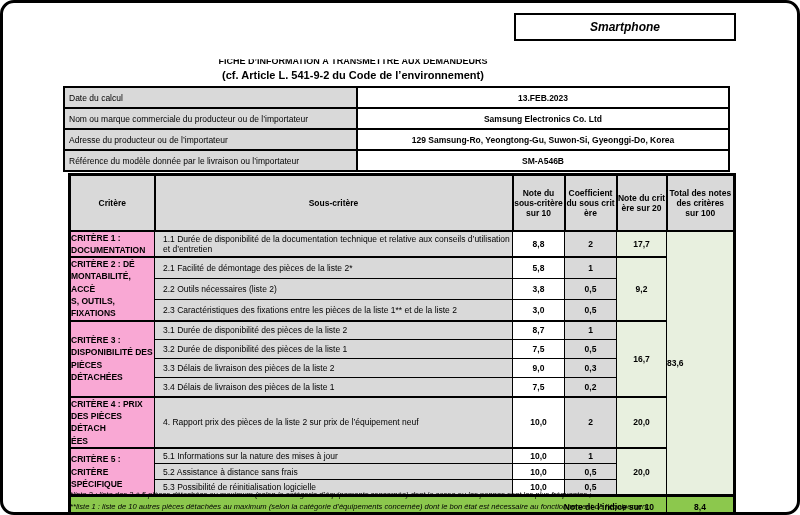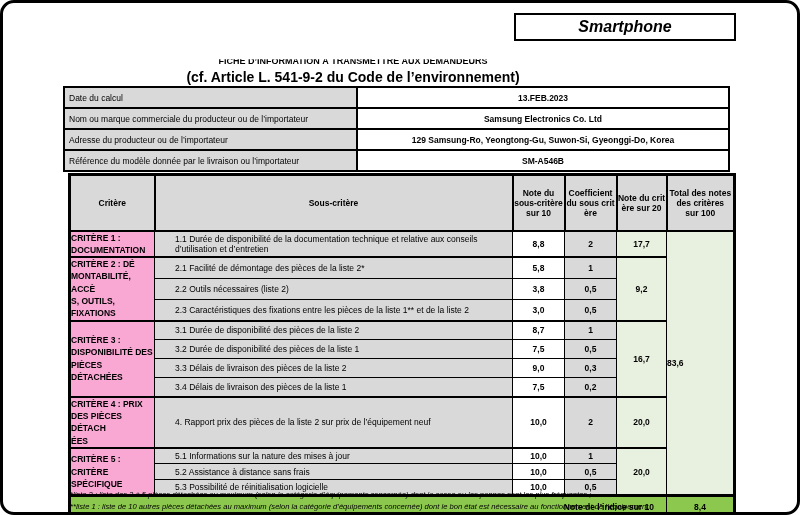--- a/index.html
+++ b/index.html
@@ -14,25 +14,25 @@
   .title-box {
     position:absolute; left:84px; top:8px; width:426px; height:33px;
     background:#d9d9d9; border:2px solid #000;
     display:flex; flex-direction:column; justify-content:center;
     text-align:center; font-weight:bold; font-size:10.5px; line-height:1.35;
   }
   .category-box {
     position:absolute; left:511px; top:10px; width:222px; height:28px;
     background:#fff; border:2px solid #000;
     display:flex; align-items:center; justify-content:center;
-    font-weight:bold; font-style:italic; font-size:16px;
+    font-weight:bold; font-style:italic; font-size:12px;
   }
   .subtitle-wrap { position:absolute; left:85px; top:53px; width:530px; text-align:center; }
   .subtitle1 { font-weight:bold; font-size:9px; clip-path:inset(32% 0 0 0); }
-  .subtitle2 { font-weight:bold; font-size:14px; margin-top:3px; }
+  .subtitle2 { font-weight:bold; font-size:11px; margin-top:3px; }
 
   
   .info-table {
     position:absolute; left:60px; top:83px; width:665px;
     border-collapse:collapse; table-layout:fixed; border:2px solid #000;
   }
   .info-table td { border:2px solid #000; height:21px; font-size:8.5px; }
   .info-label { width:293px; background:#d9d9d9; padding-left:4px; }
   .info-value { width:372px; background:#fff; font-weight:bold; font-size:9px; text-align:center; }
 
@@ -47,21 +47,21 @@
   .main-table col.c-coef   { width:52px; }
   .main-table col.c-n20    { width:50px; }
   .main-table col.c-tot    { width:68px; }
   .main-table td, .main-table th { border:1px solid #000; font-size:8.5px; vertical-align:middle; }
   .main-table th {
     background:#d9d9d9; font-weight:bold; text-align:center; border:2px solid #000;
   }
   .hdr-row { height:56px; }
   .cell-crit { background:#f9a8d4; font-weight:bold; 
                border-left:2px solid #000; border-right:2px solid #000; line-height:1.45; }
-  .cell-sous { background:#d9d9d9; padding-left:20px; border-right:2px solid #000; }
+  .cell-sous { background:#d9d9d9; padding-left:8px; border-right:2px solid #000; }
   .cell-n10  { background:#fff; font-weight:bold; text-align:center; border-right:2px solid #000; }
   .cell-coef { background:#d9d9d9; font-weight:bold; text-align:center; border-right:2px solid #000; }
   .cell-n20  { background:#e8f0df; font-weight:bold; text-align:center; border-right:2px solid #000; }
   .cell-tot  { background:#e8f0df; font-weight:bold; }
   .grp-top td { border-top:2px solid #000; }
   .r-h26 { height:26px; } .r-h19 { height:19px; } .r-h25 { height:25px;margin-left:47px; } .r-h16 { height:16px; }
   .final-row td {
     background:#8cc84d; border-top:3px solid #000; height:23px;
   }
   .final-label { text-align:right; padding-right:12px; font-weight:bold; font-size:15px; }

